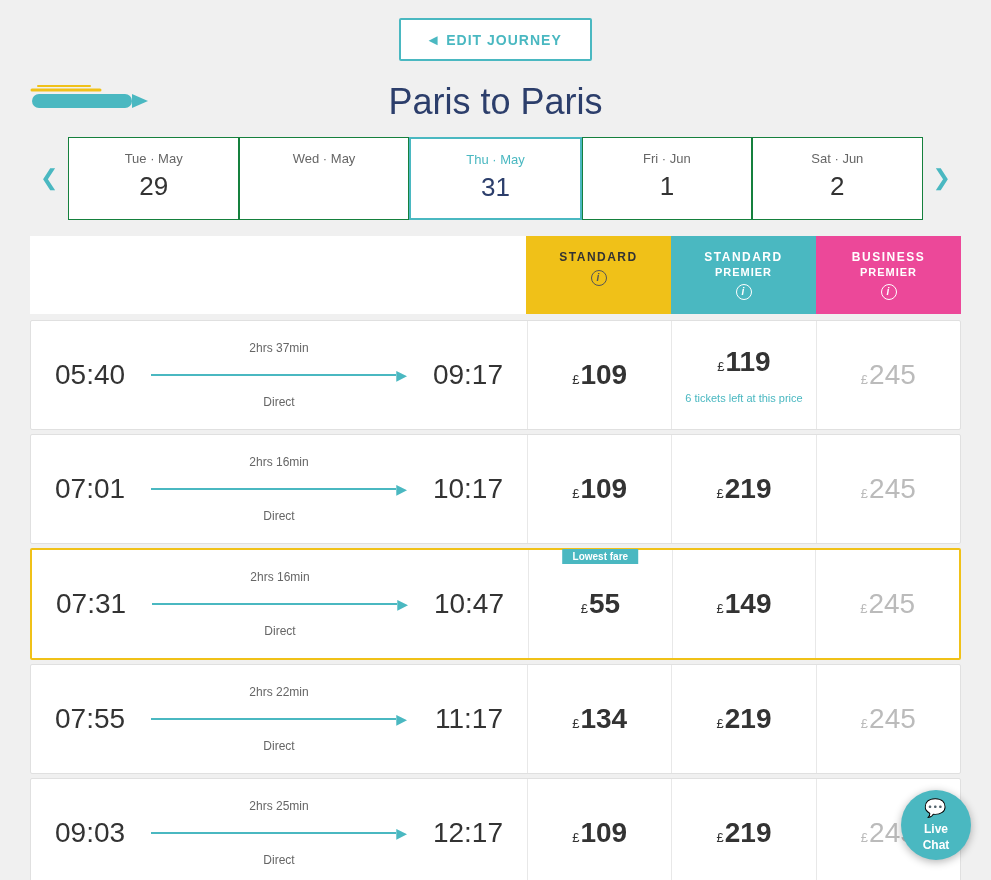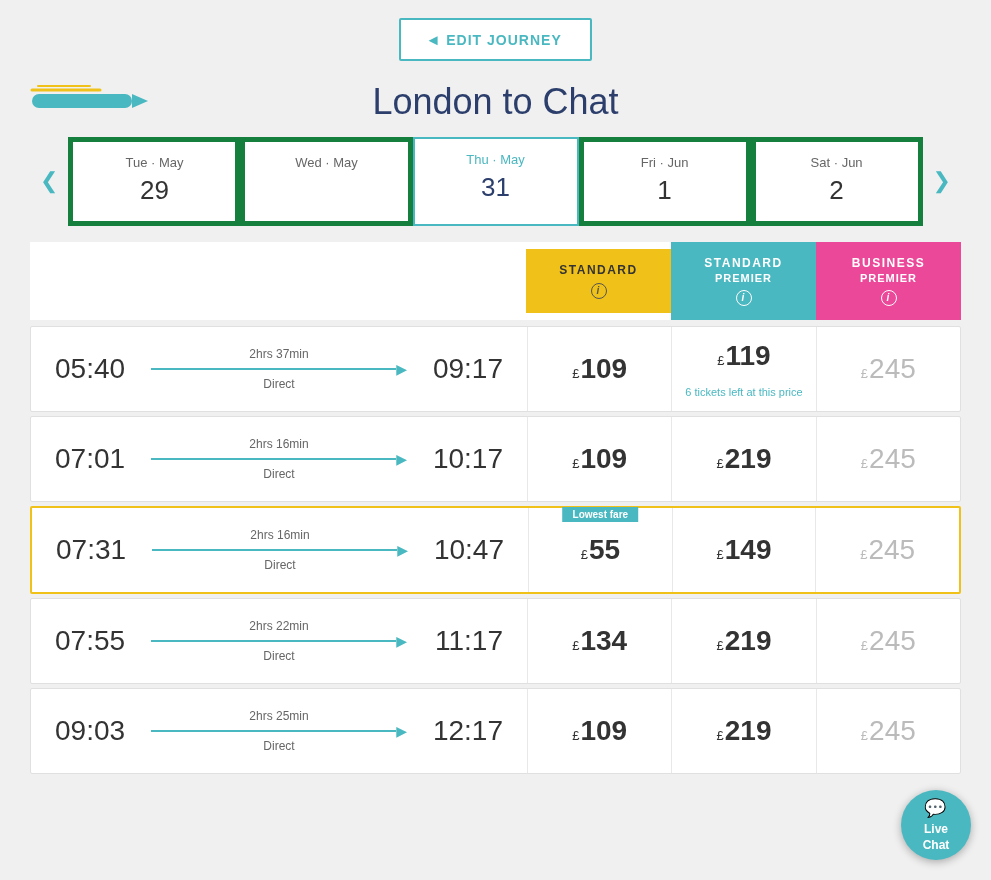--- a/index.html
+++ b/index.html
@@ -75,21 +75,21 @@
       line-height: 1;
     }
     .date-tabs {
       display: flex;
       flex: 1;
       max-width: 860px;
     }
     .date-tab {
       flex: 1;
       background: white;
-      border: 5px solid #15803d;
+      border: 1px solid #15803d;
       text-align: center;
       padding: 12px 8px;
       cursor: pointer;
       line-height: 1.4;
     }
     .date-tab.active {
       border: 2px solid #4ab8c1;
       background: white;
     }
     .date-tab .day-name {
@@ -106,21 +106,20 @@
     }
     .date-tab.active .day-num {
       color: #2c3e6b;
     }
 
     
     .results-header {
       display: flex;
       margin: 16px 30px 6px;
       background: white;
-      align-items: center;
     }
     .results-header .spacer {
       flex: 0 0 496px;
     }
     .col-header {
       flex: 1;
       text-align: center;
       padding: 14px 8px;
       font-size: 13px;
       font-weight: bold;
@@ -198,21 +197,21 @@
       font-size: 28px;
       color: #333;
       font-weight: 400;
       min-width: 80px;
     }
     .journey-middle {
       flex: 1;
       display: flex;
       flex-direction: column;
       align-items: center;
-      gap: 0;
+      gap: 12px;
       padding: 0 16px;
     }
     .duration-text {
       font-size: 12px;
       color: #666;
     }
     .journey-line {
       display: flex;
       align-items: center;
       width: 100%;
@@ -332,21 +331,21 @@
     
     <svg class="eurostar-logo" viewBox="0 0 120 40">
 
       <rect x="2" y="14" width="100" height="14" rx="7" fill="#4ab8c1"></rect>
       <polygon points="102,14 118,21 102,28" fill="#4ab8c1"></polygon>
 
       <line x1="2" y1="10" x2="70" y2="10" stroke="#f0c118" stroke-width="3" stroke-linecap="round"></line>
       <line x1="8" y1="6" x2="60" y2="6" stroke="#f0c118" stroke-width="2" stroke-linecap="round"></line>
     </svg>
   </div>
-  <h1 class="page-title">London to Chat</h1>
+  <h1 class="page-title">Paris to Paris</h1>
 </div>
 
 <div class="date-nav">
   <button class="nav-arrow">❮</button>
   <div class="date-tabs" id="date-tabs-container">
       <div class="date-tab">
     <div class="day-name">Tue · May</div>
     <div class="day-num">29</div>
   </div>
       <div class="date-tab">

